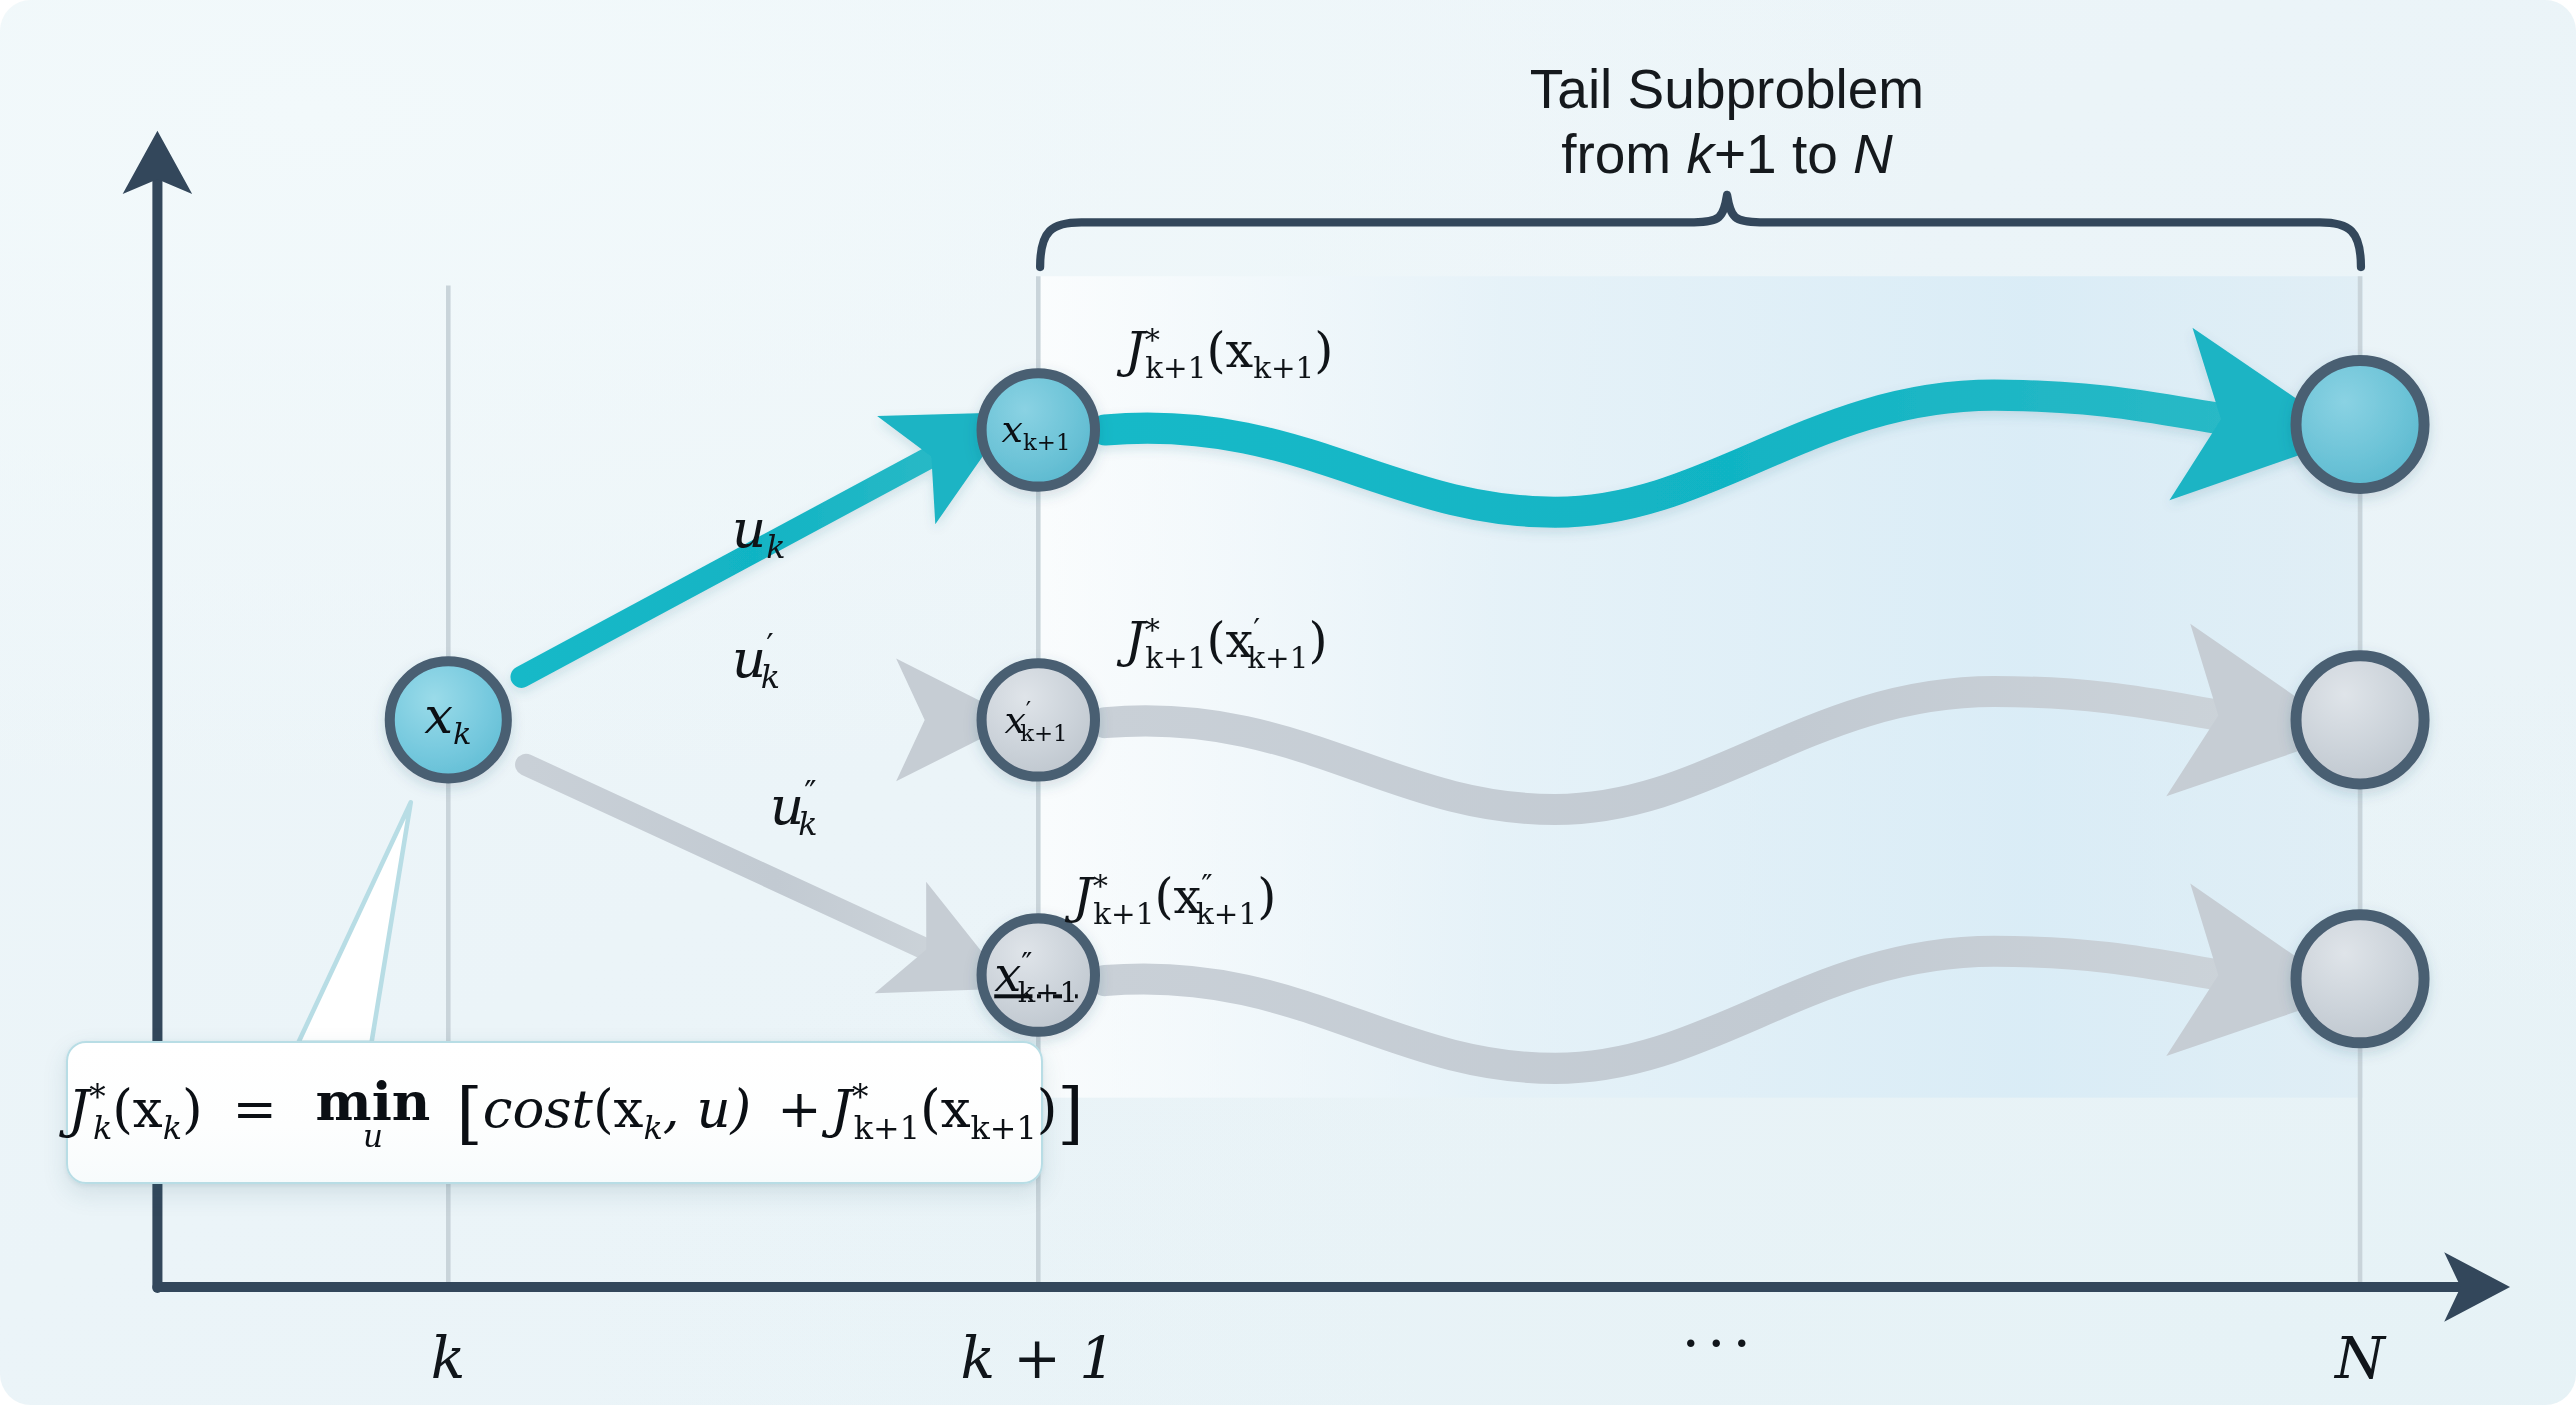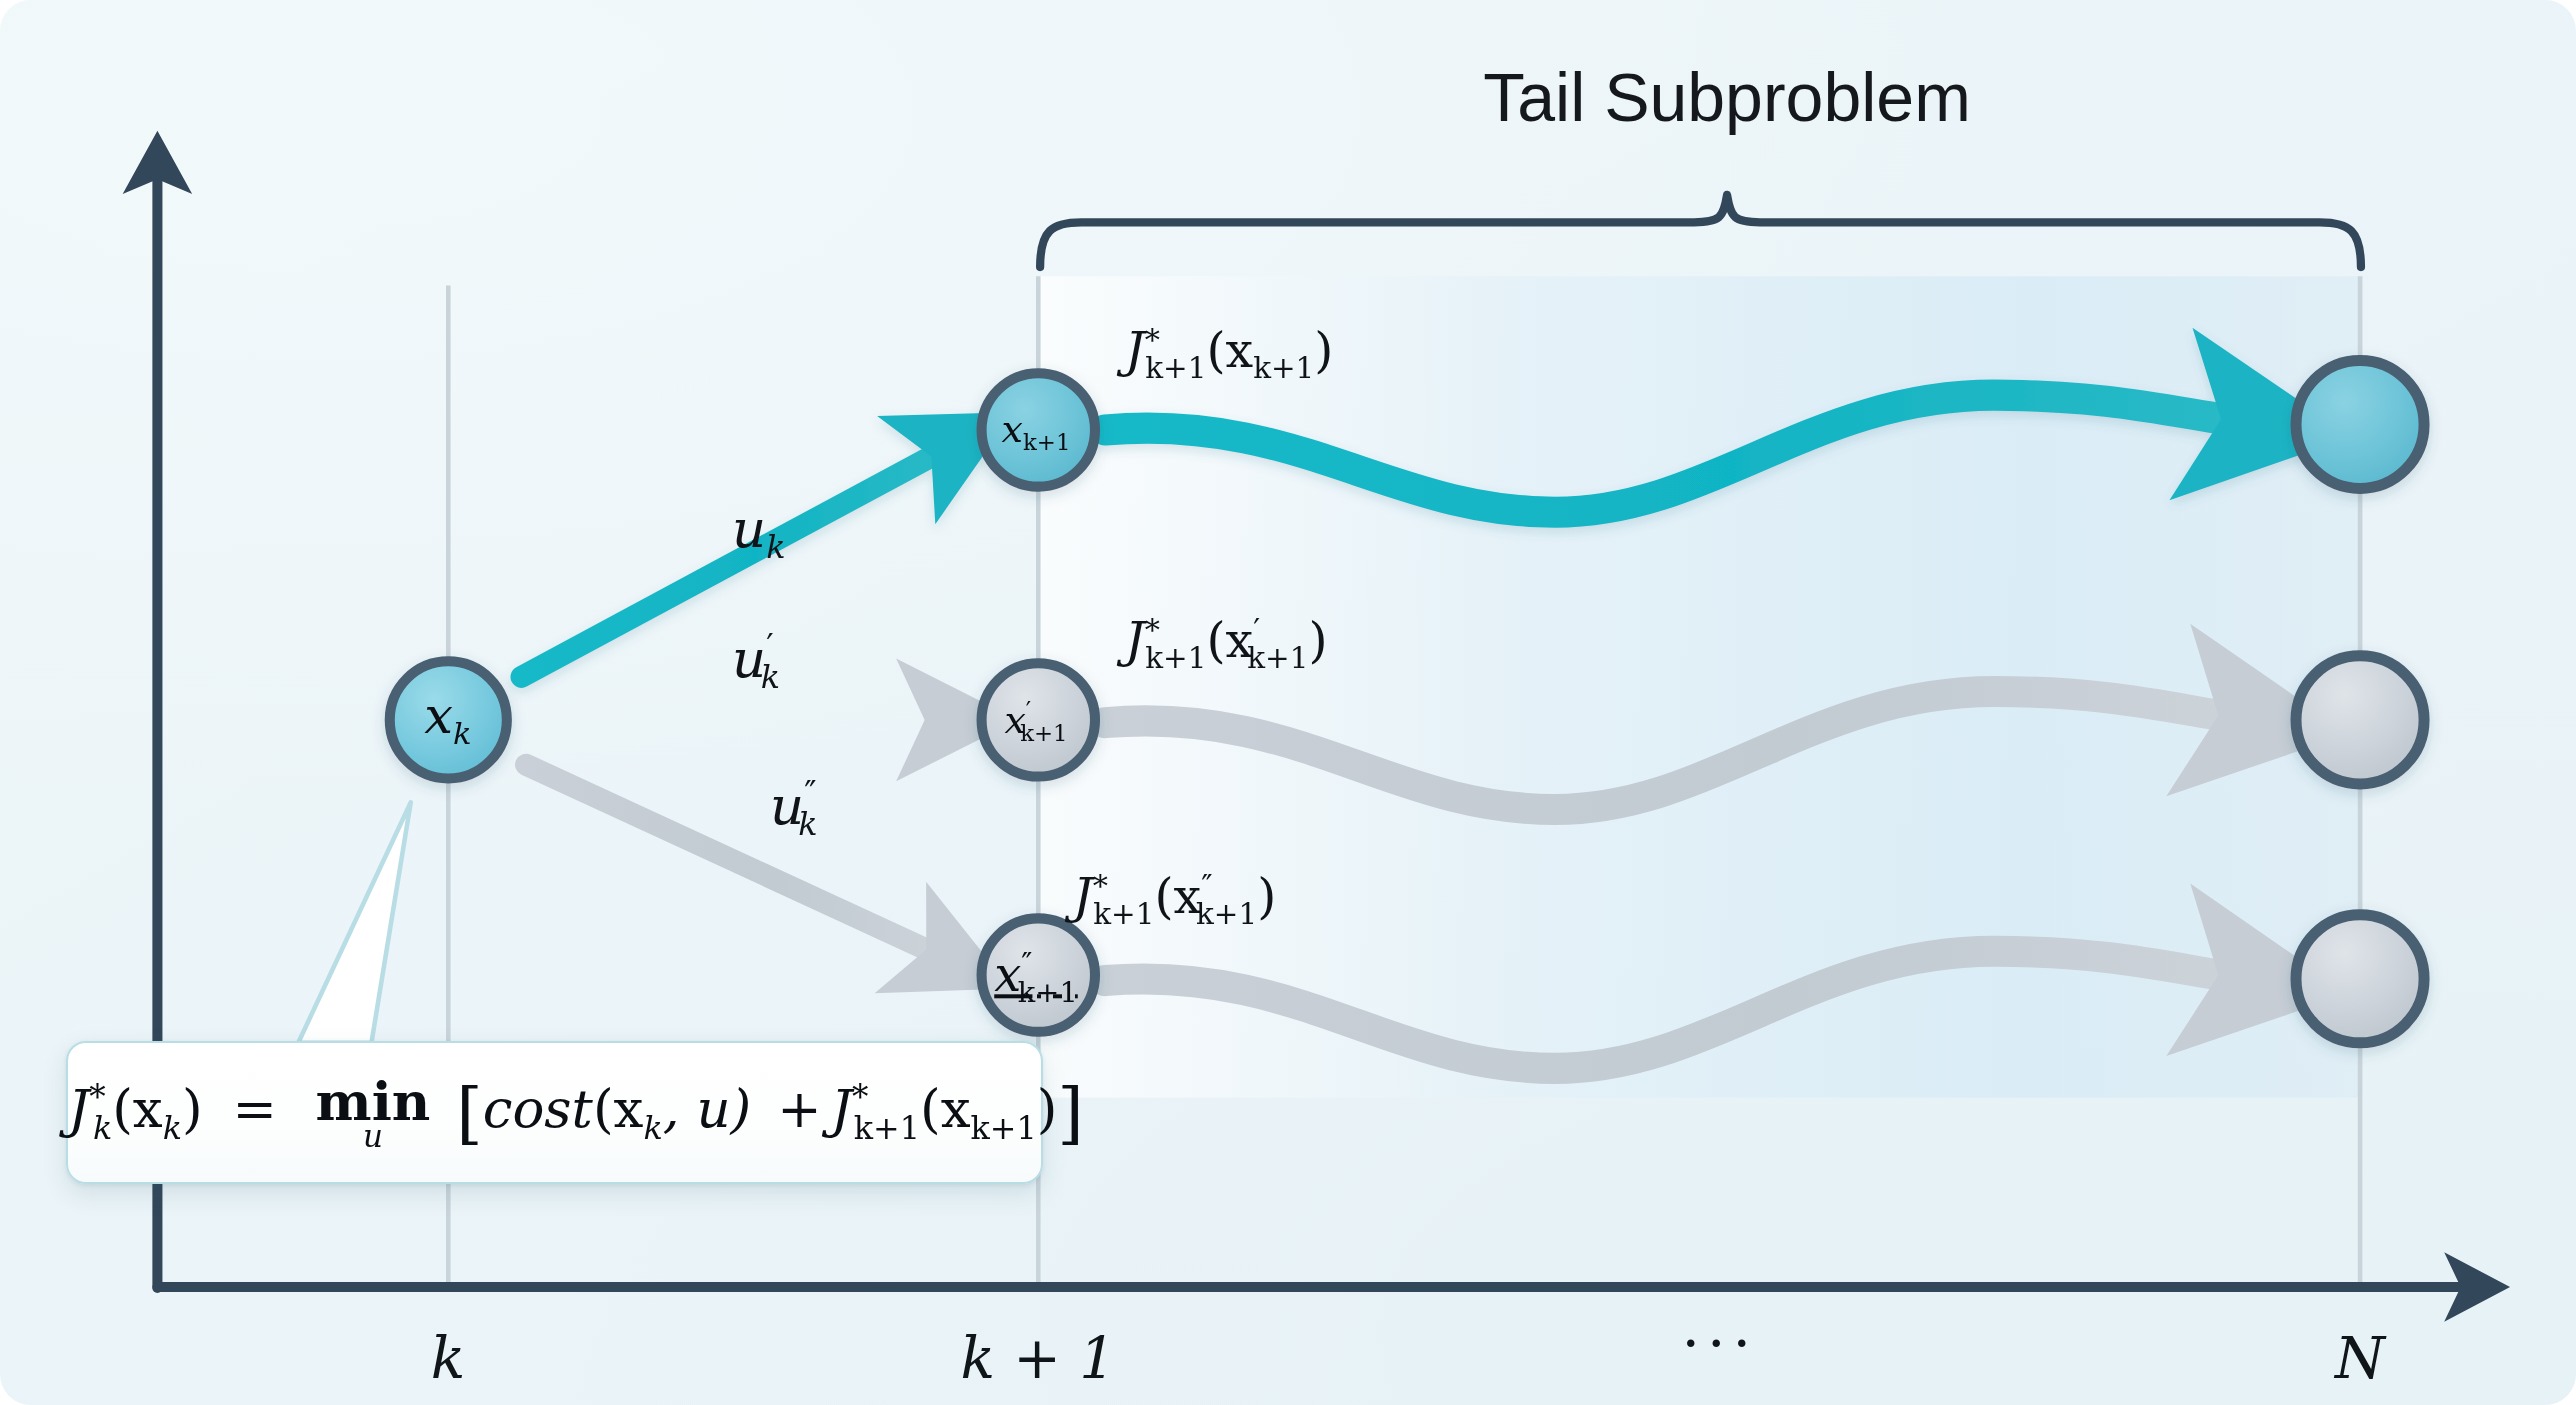--- a/index.html
+++ b/index.html
@@ -190,22 +190,25 @@
 
       <circle cx="1135" cy="470" r="62" fill="url(#nodeTealDark)" stroke="#4a5e72" stroke-width="11" filter="url(#softShadow)"></circle>
       <circle cx="1135" cy="787" r="62" fill="url(#nodeGrey)" stroke="#4a5e72" stroke-width="11" filter="url(#softShadow)"></circle>
       <circle cx="1135" cy="1066" r="62" fill="url(#nodeGrey)" stroke="#4a5e72" stroke-width="11" filter="url(#softShadow)"></circle>
 
       <circle cx="2580" cy="464" r="70" fill="url(#nodeTealDark)" stroke="#4a5e72" stroke-width="12" filter="url(#softShadow)"></circle>
       <circle cx="2580" cy="787" r="70" fill="url(#nodeGrey)" stroke="#4a5e72" stroke-width="12" filter="url(#softShadow)"></circle>
       <circle cx="2580" cy="1070" r="70" fill="url(#nodeGrey)" stroke="#4a5e72" stroke-width="12" filter="url(#softShadow)"></circle>
     </svg>
 
-    <div class="hd" id="tail-heading" style="left:1727px;top:57px;transform:translateX(-50%);font-size:68px;">
+    <div class="hd" id="tail-heading" style="left:1727px;top:57px;transform:translateX(-50%);font-size:55px;">
       <div>Tail Subproblem</div>
+      <div>
+        <span>from </span><span style="font-style:italic;">k</span><span>+1 to </span><span style="font-style:italic;">N</span>
+      </div>
     </div>
 
 
     <div class="nodelabel" style="left:448px;top:720px;font-size:51px;">
       <span>x</span><span class="subi">k</span>
     </div>
 
     <div class="nodelabel" style="left:1036px;top:432px;font-size:38px;">
       <span>x</span><span class="sub">k+1</span>
     </div>

